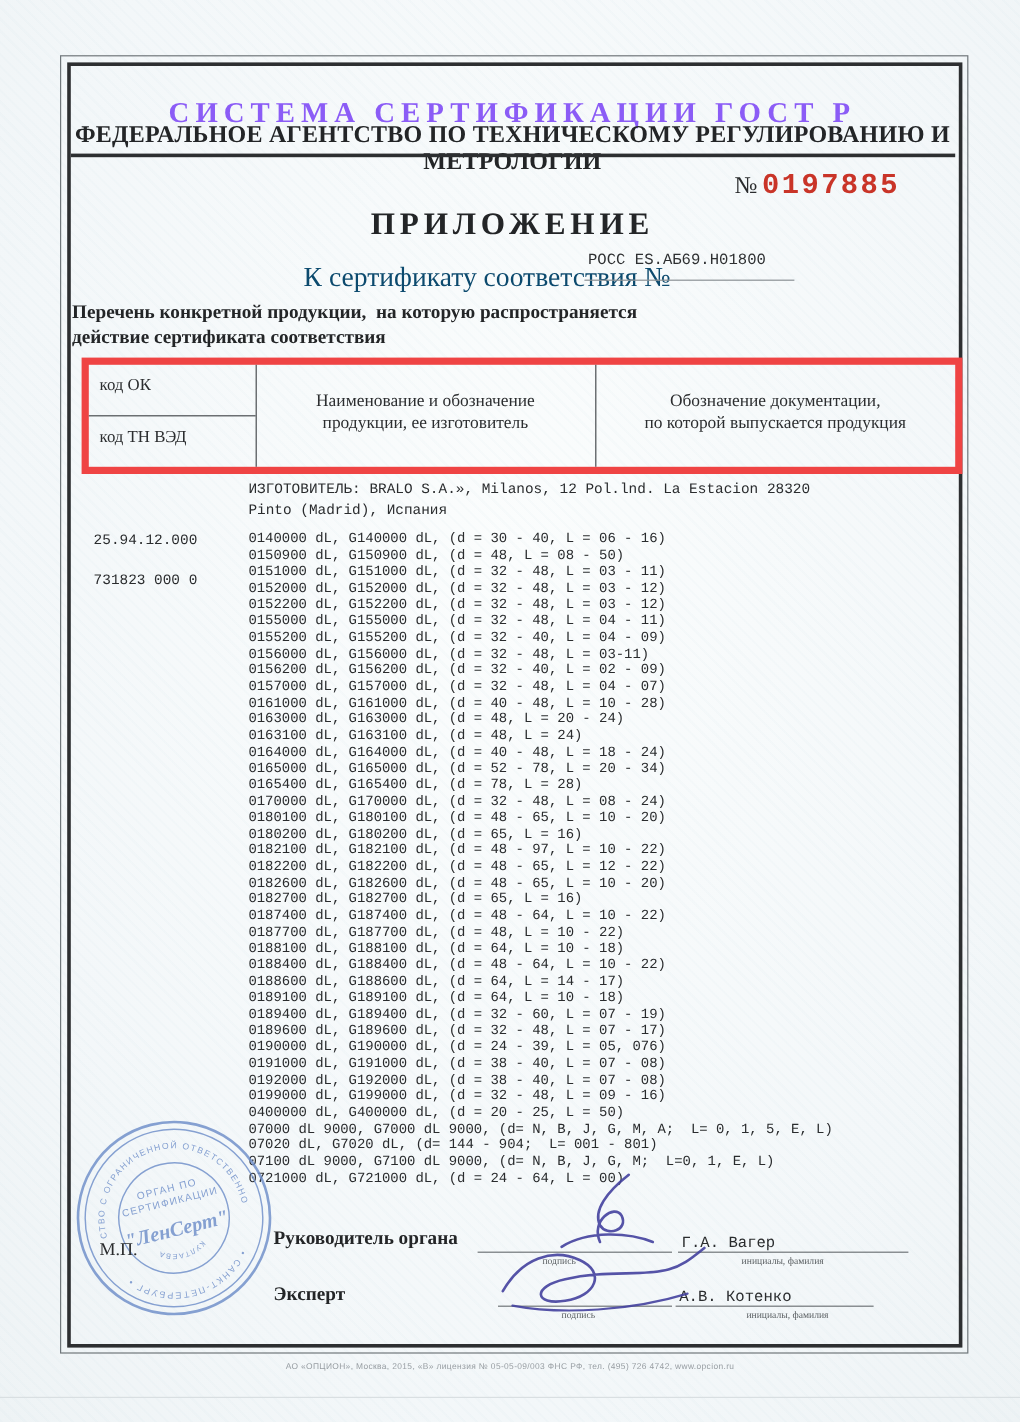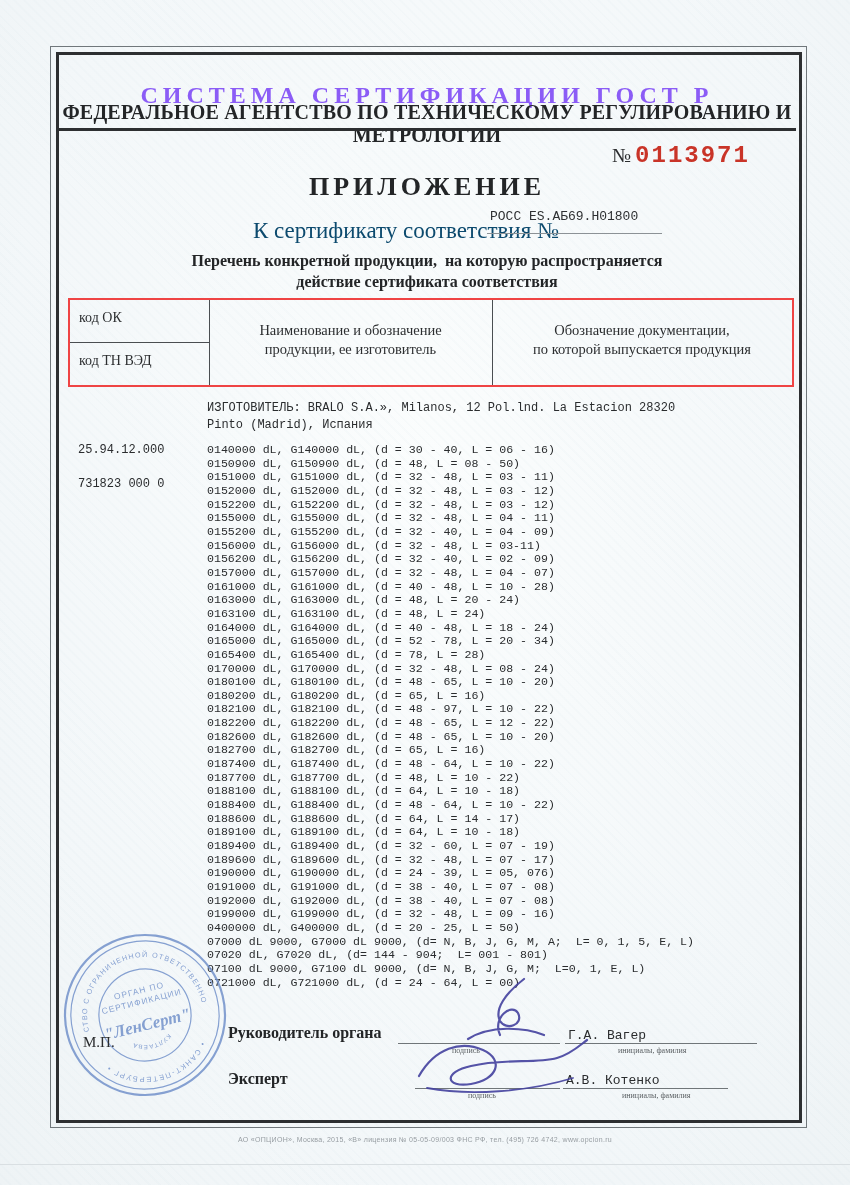--- a/index.html
+++ b/index.html
@@ -19,24 +19,24 @@
   .agency-title{left:60px;top:101px;width:734px;text-align:center;font-size:20px;font-weight:bold;letter-spacing:.2px;color:#232527;}
   .header-rule{left:59px;top:128px;width:737px;height:3px;background:#2d2f31;}
   
   .form-number{left:612px;top:142px;white-space:nowrap;}
   .numero-sign{font-size:20px;color:#2a2c2e;}
   .form-number-value{font-family:"Liberation Mono", monospace;font-size:24px;letter-spacing:2px;font-weight:bold;}
   .appendix-title{left:60px;top:172px;width:734px;text-align:center;font-size:26px;font-weight:bold;letter-spacing:4px;color:#232527;}
   .certificate-label{left:253px;top:218px;font-size:23px;color:#0c4a6e;}
   .certificate-number{left:490px;top:209px;font-family:"Liberation Mono", monospace;font-size:13px;color:#2e3032;white-space:pre;text-align:center;}
   .certificate-underline{left:487px;top:233px;width:175px;border-bottom:1px solid #8c9296;}
-  .subtitle{left:60px;width:734px;text-align:center;font-size:16px;font-weight:bold;color:#232527;white-space:pre;}
+  .subtitle{left:60px;width:734px;font-size:16px;font-weight:bold;color:#232527;white-space:pre;}
   .subtitle1{top:252px;} .subtitle2{top:273px;}
   
-  .spec-table{left:68px;top:298px;width:722px;height:85px;border:2px solid #ef4444;}
+  .spec-table{left:68px;top:298px;width:722px;height:85px;border:6px solid #ef4444;}
   .spec-table .vline{position:absolute;top:0;width:1px;height:100%;background:#4a4e51;}
   .v1{left:139px;} .v2{left:422px;}
   .col1-divider{position:absolute;left:0;top:42px;width:139px;height:1px;background:#4a4e51;}
   .cell-label{position:absolute;font-size:14px;color:#2c2e30;}
   .ok-label{left:9px;top:10px;} .tnved-label{left:9px;top:53px;}
   .col-header{position:absolute;top:21px;text-align:center;font-size:14.5px;line-height:19px;color:#2c2e30;}
   .col2-header{left:139px;width:283px;} .col3-header{left:422px;width:300px;}
   
   .typed{font-family:"Liberation Mono", monospace;color:#2a2c2e;white-space:pre;}
   .manufacturer1{left:207px;top:401px;font-size:12px;}
@@ -70,21 +70,21 @@
 
 <div class="abs frame-outer"></div>
 <div class="abs frame-inner"></div>
 
 <div class="abs system-title">СИСТЕМА СЕРТИФИКАЦИИ ГОСТ Р</div>
 <div class="abs agency-title">ФЕДЕРАЛЬНОЕ АГЕНТСТВО ПО ТЕХНИЧЕСКОМУ РЕГУЛИРОВАНИЮ И МЕТРОЛОГИИ</div>
 <div class="abs header-rule"></div>
 
 <div class="abs form-number">
   <span class="numero-sign">№</span>
-  <span class="form-number-value" id="form-number-value" style="color: rgb(201, 52, 40);">0113971</span>
+  <span class="form-number-value" id="form-number-value" style="color: rgb(201, 52, 40);">0197885</span>
 </div>
 
 <div class="abs appendix-title">ПРИЛОЖЕНИЕ</div>
 <div class="abs certificate-label">К сертификату соответствия №</div>
 <div class="abs certificate-number">РОСС ES.АБ69.Н01800</div>
 <div class="abs certificate-underline"></div>
 <div class="abs subtitle subtitle1">Перечень конкретной продукции,  на которую распространяется</div>
 <div class="abs subtitle subtitle2">действие сертификата соответствия</div>
 
 <div class="abs spec-table">

